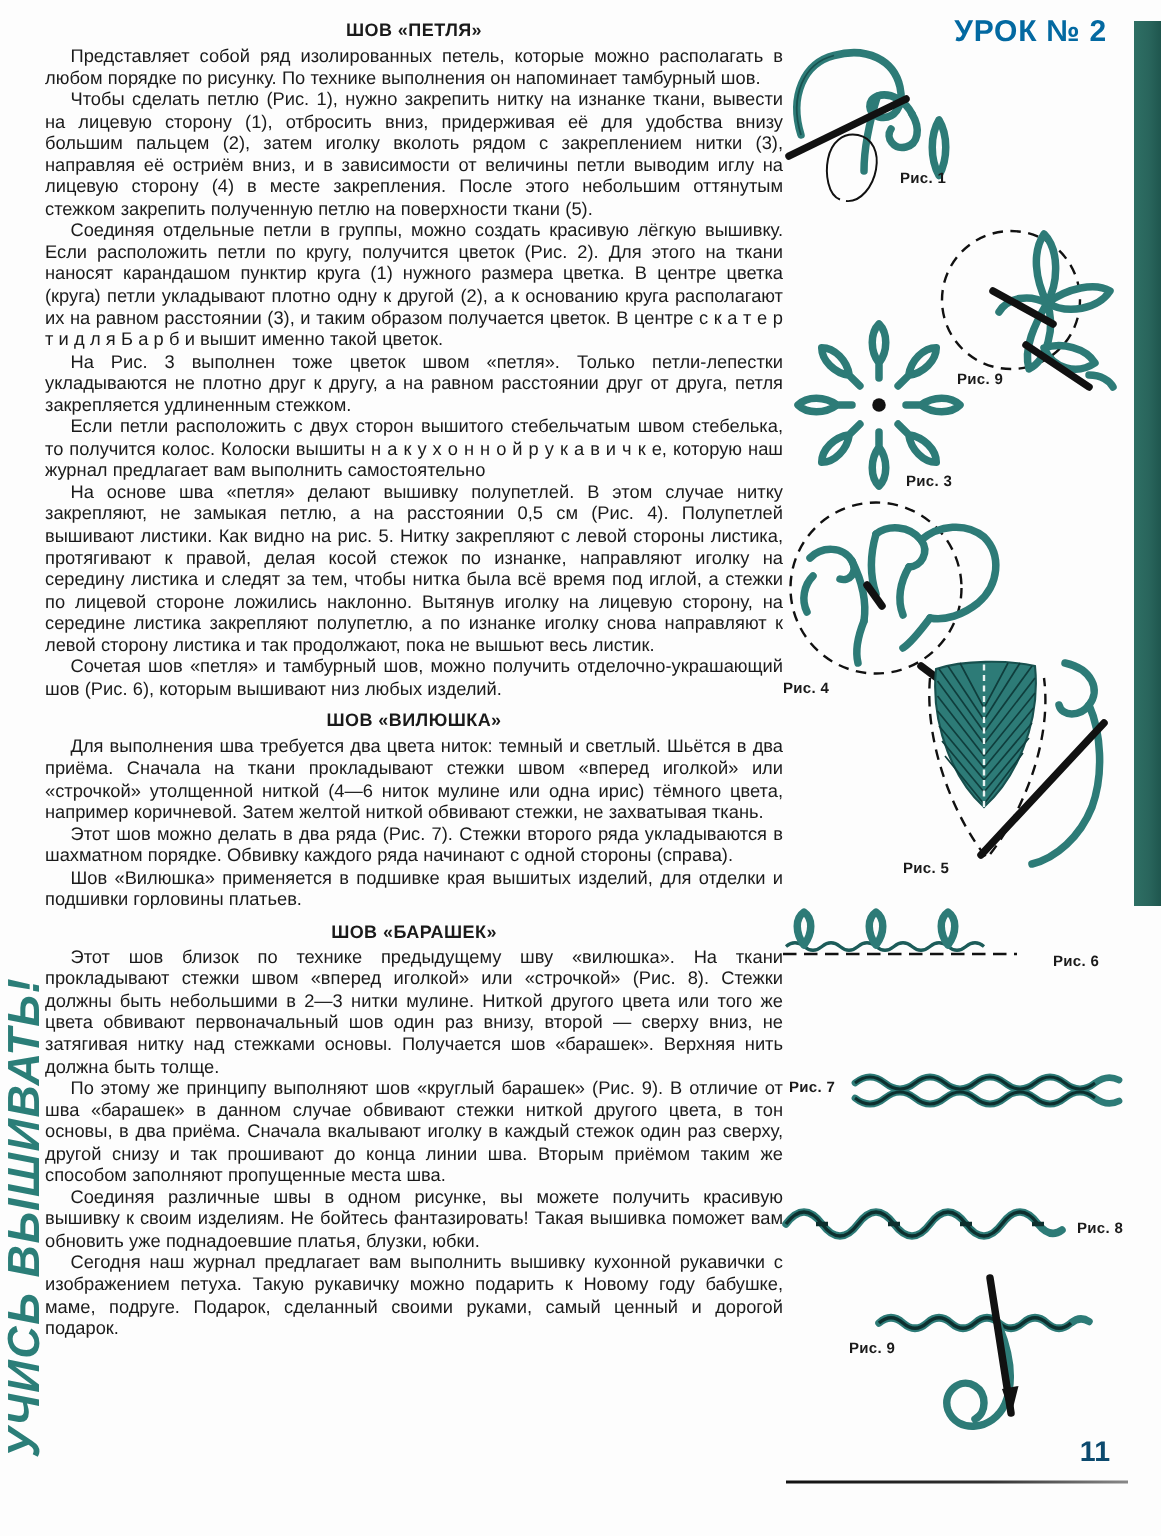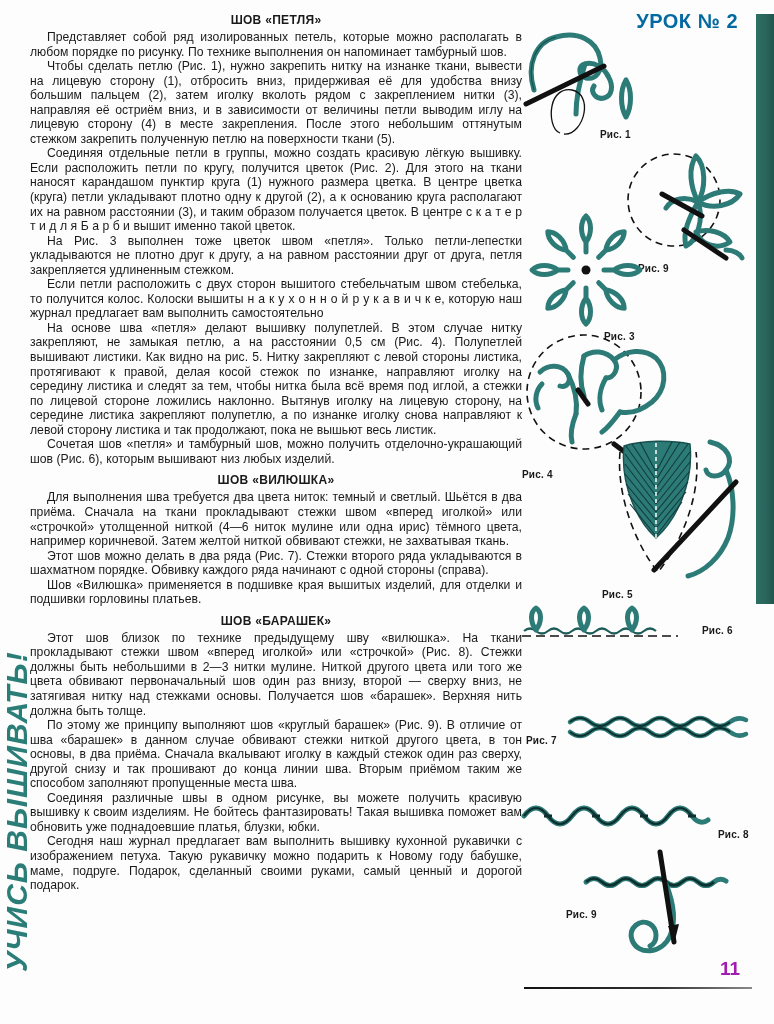--- a/index.html
+++ b/index.html
@@ -54,32 +54,32 @@
 
   
   .fig-col{position:absolute;left:524px;top:0;width:232px;height:1024px;}
   .lesson{
     position:absolute;right:18px;top:10px;
     font-size:20px;font-weight:bold;letter-spacing:.5px;color:#0369a1;
     white-space:nowrap;
   }
   .figlabel{
     position:absolute;font-size:10px;font-weight:bold;color:#1a1a1a;
-    letter-spacing:.2px;white-space:nowrap;margin-top:15px;
+    letter-spacing:.2px;white-space:nowrap;
   }
   .figbox{position:absolute;}
 
   
   .page-rule{
     position:absolute;left:524px;bottom:35px;width:228px;height:2px;
     background:linear-gradient(90deg,#111,#333 60%,#888);
   }
   .page-num{
     position:absolute;right:16px;bottom:44px;
-    font-size:19px;font-weight:bold;color:#a21caf;
+    font-size:19px;font-weight:bold;color:#0c4a6e;
   }
   .watermark{
     position:absolute;right:10px;bottom:2px;
     background:#d9d9d9;color:#f2f2f2;
     font-size:11px;padding:4px 9px 5px 9px;
     letter-spacing:.3px;white-space:nowrap;
   }
   svg{display:block;overflow:visible;}
   .st{fill:none;stroke:#2d7b77;stroke-width:5;stroke-linecap:round;stroke-linejoin:round;}
   .st-d{fill:none;stroke:#18514f;stroke-width:1.2;}
@@ -245,21 +245,21 @@
           <path d="M2,27 q6,-5 12,0 q6,5 12,0 q6,-5 12,0 q6,5 12,0 q6,-5 12,0 q6,5 12,0 q6,-5 12,0 q6,5 12,0 q6,-5 12,0 q6,5 12,0 q6,-5 12,0"></path>
         </g>
         <path d="M0,32 L156,32" stroke="#111" stroke-width="1.6" fill="none" stroke-dasharray="9 5"></path>
 
         <g>
           <path class="st" d="M14,26 C8,18 8,8 14,4 C20,8 20,18 14,26 Z"></path>
           <path class="st" d="M62,26 C56,18 56,8 62,4 C68,8 68,18 62,26 Z"></path>
           <path class="st" d="M110,26 C104,18 104,8 110,4 C116,8 116,18 110,26 Z"></path>
         </g>
       </svg>
-      <div class="figlabel" style="left:180px;top:6px;position:absolute;">Рис. 6</div>
+      <div class="figlabel" style="left:180px;top:32px;position:absolute;">Рис. 6</div>
     </div>
 
     <div class="figbox" style="left:44px;top:712px;">
       <svg width="185" height="30" viewBox="0 0 185 30" aria-hidden="true">
         <g class="st" style="stroke-width:4.5">
           <path d="M2,10 q10,-8 20,0 q10,8 20,0 q10,-8 20,0 q10,8 20,0 q10,-8 20,0 q10,8 20,0 q10,-8 20,0 q10,8 20,0 q8,-6 16,-2"></path>
           <path d="M2,20 q10,8 20,0 q10,-8 20,0 q10,8 20,0 q10,-8 20,0 q10,8 20,0 q10,-8 20,0 q10,8 20,0 q10,-8 20,0 q8,6 16,2"></path>
         </g>
         <g stroke="#0d2f2e" stroke-width="2" fill="none">
           <path d="M2,10 q10,-8 20,0 q10,8 20,0 q10,-8 20,0 q10,8 20,0 q10,-8 20,0 q10,8 20,0 q10,-8 20,0 q10,8 20,0"></path>

